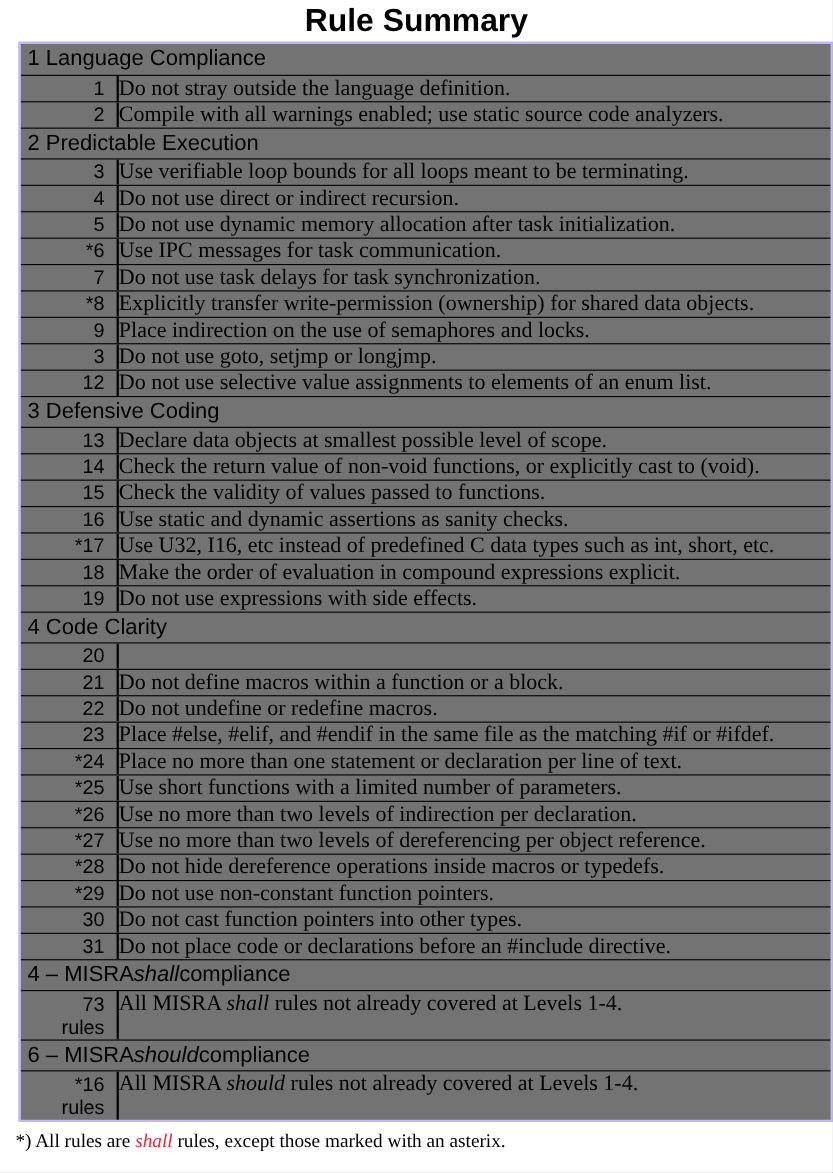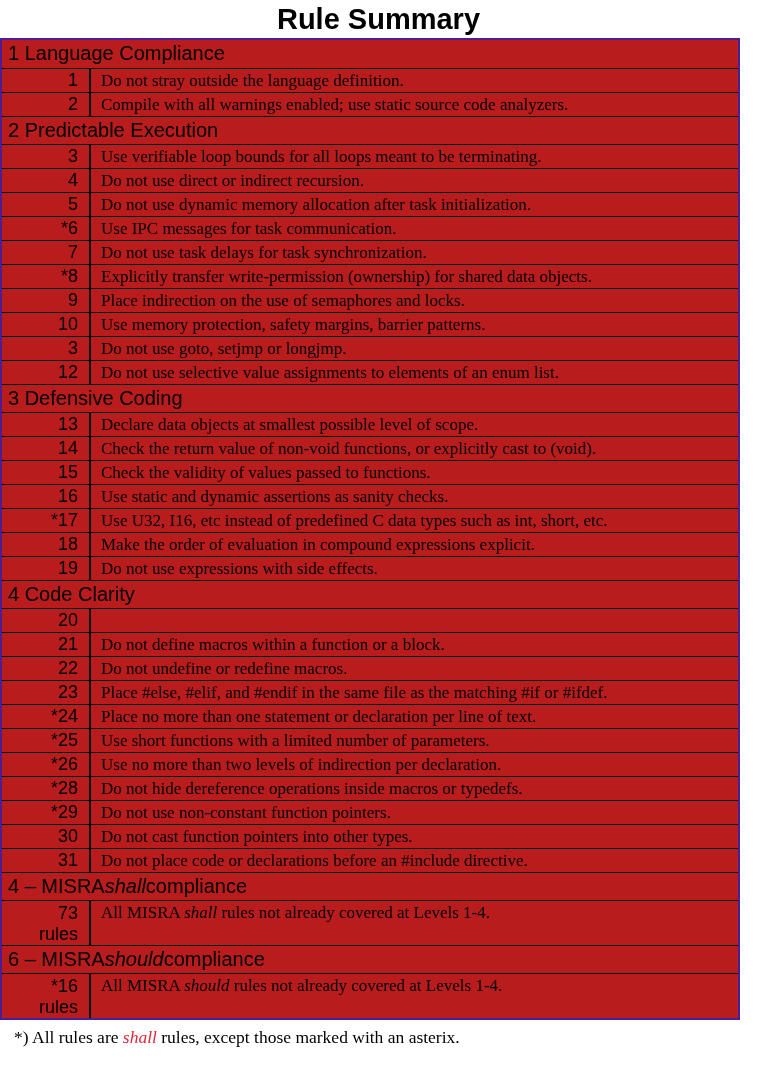--- a/index.html
+++ b/index.html
@@ -11,25 +11,25 @@
     overflow: hidden;
   }
   .title {
     font-size: 29px;
     font-weight: bold;
     text-align: center;
     margin: 4px 0 3px 0;
     line-height: 31px;
   }
   .rule-table {
-    margin-left: 0;
+    margin-left: 17px;
     width: 740px;
-    border: 2px solid #4c1d95;
+    border: 2px solid #c4b5fd;
     box-sizing: border-box;
-    background: #b91c1c;
+    background: #737373;
   }
   .trow {
     display: flex;
     align-items: stretch;
     border-top: 1px solid #000;
     box-sizing: border-box;
     overflow: hidden;
   }
   .trow:first-child { border-top: none; }
   .hrow {
@@ -49,23 +49,22 @@
     text-align: right;
     padding-right: 11px;
     font-size: 18px;
     line-height: 23px;
     white-space: nowrap;
   }
   .drow .cell-num { line-height: 21px; padding-top: 2px; }
   .cell-text {
     flex: 1 1 auto;
     font-family: "Liberation Serif", serif;
-    font-size: 17px;
+    font-size: 20px;
     line-height: 23px;
-    padding-left: 10px;
     white-space: nowrap;
   }
   .it { font-style: italic; }
   .footnote {
     margin: 7px 0 0 14px;
     font-family: "Liberation Serif", serif;
     font-size: 17.5px;
     line-height: 20px;
     white-space: nowrap;
   }
@@ -133,26 +132,20 @@
         <div class="cell-text"><span>Explicitly transfer write-permission (ownership) for shared data objects.</span></div>
       </div>
       <div class="trow rrow">
         <div class="cell-num">
           <div>9</div>
         </div>
         <div class="cell-text"><span>Place indirection on the use of semaphores and locks.</span></div>
       </div>
       <div class="trow rrow">
         <div class="cell-num">
-          <div>10</div>
-        </div>
-        <div class="cell-text"><span>Use memory protection, safety margins, barrier patterns.</span></div>
-      </div>
-      <div class="trow rrow">
-        <div class="cell-num">
           <div>3</div>
         </div>
         <div class="cell-text"><span>Do not use goto, setjmp or longjmp.</span></div>
       </div>
       <div class="trow rrow">
         <div class="cell-num">
           <div>12</div>
         </div>
         <div class="cell-text"><span>Do not use selective value assignments to elements of an enum list.</span></div>
       </div>
@@ -237,20 +230,26 @@
         <div class="cell-num">
           <div>*25</div>
         </div>
         <div class="cell-text"><span>Use short functions with a limited number of parameters.</span></div>
       </div>
       <div class="trow rrow">
         <div class="cell-num">
           <div>*26</div>
         </div>
         <div class="cell-text"><span>Use no more than two levels of indirection per declaration.</span></div>
+      </div>
+      <div class="trow rrow">
+        <div class="cell-num">
+          <div>*27</div>
+        </div>
+        <div class="cell-text"><span>Use no more than two levels of dereferencing per object reference.</span></div>
       </div>
       <div class="trow rrow">
         <div class="cell-num">
           <div>*28</div>
         </div>
         <div class="cell-text"><span>Do not hide dereference operations inside macros or typedefs.</span></div>
       </div>
       <div class="trow rrow">
         <div class="cell-num">
           <div>*29</div>

